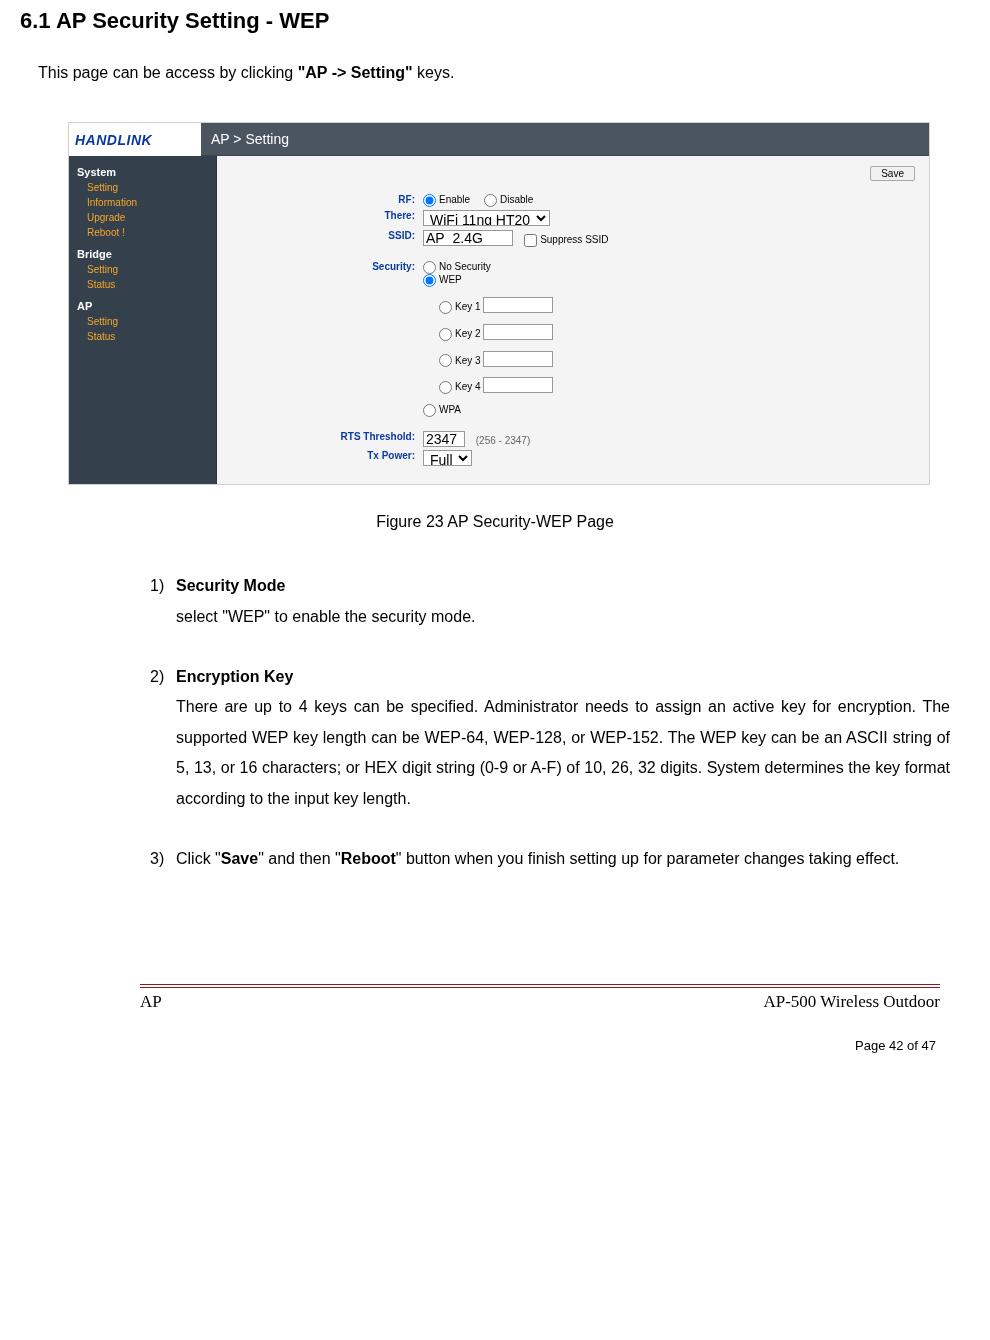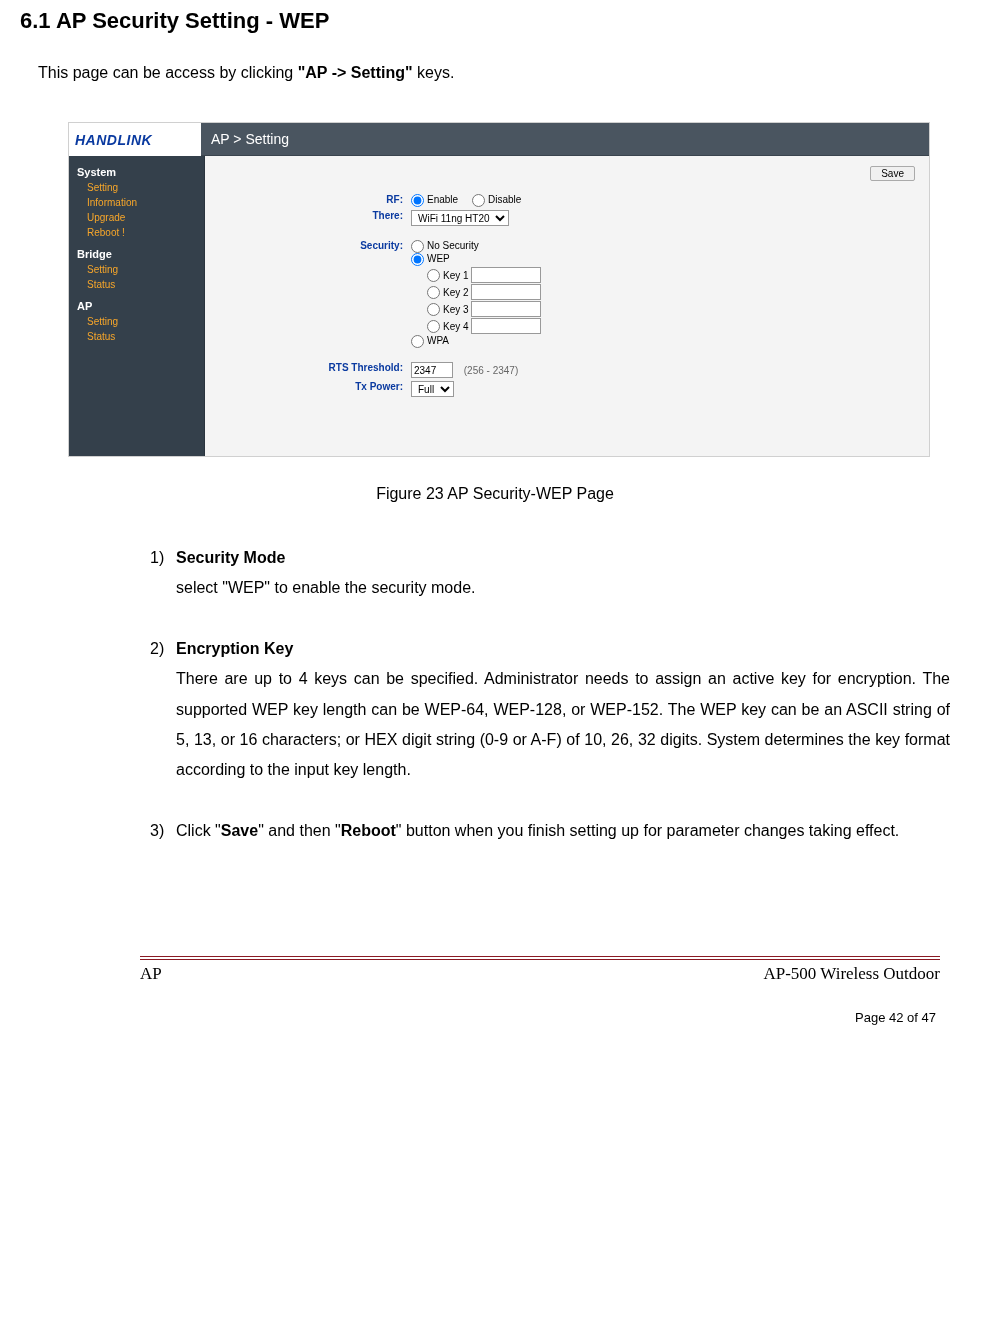--- a/index.html
+++ b/index.html
@@ -58,21 +58,21 @@
       display: flex;
       align-items: center;
       padding-left: 10px;
       border-bottom: 1px solid #3a444e;
     }
     .ss-body {
       display: flex;
       min-height: 300px;
     }
     .ss-sidebar {
-      width: 136px;
+      width: 148px;
       background: #34404b;
       color: #fff;
       font-size: 10px;
       padding: 6px 0 20px;
       border-right: 1px solid #2a343e;
     }
     .nav-group {
       margin-bottom: 4px;
     }
     .nav-title {
@@ -119,30 +119,30 @@
       padding-right: 6px;
       font-size: 10px;
       white-space: nowrap;
     }
     .ctl {
       font-size: 10px;
       padding-left: 2px;
     }
     .ctl input[type=radio], .ctl input[type=checkbox] { vertical-align: middle; margin-right:3px;}
     .ctl select, .ctl input[type=text] {
-      font-size: 10px;
+      font-size: 14px;
       padding: 0 2px;
       border: 1px solid #999;
       background: #fff;
       height: 16px;
     }
     .wep-keys {
       margin-left: 16px;
     }
-    .wep-keys div { margin: 1px 0; }
+    .wep-keys div { margin: 10px 0; }
     .wep-keys input[type=text]{ width:70px; }
     .muted { color:#666; margin-left:8px; }
 
     .figure-caption {
       text-align: center;
       font-size: 16px;
       margin: 28px 0 40px;
     }
 
     
@@ -232,20 +232,28 @@
             <label><input type="radio" style=""><span>Disable</span></label>
           </td>
         </tr>
         <tr>
           <td class="lbl">There:</td>
           <td class="ctl">
             <select><option>WiFi 11ng HT20</option></select>
           </td>
         </tr>
         <tr>
+          <td class="lbl">SSID:</td>
+          <td class="ctl">
+            <input type="text" style="width: 90px;" value="AP_2.4G">
+            &nbsp;&nbsp;
+            <label><input type="checkbox" style=""><span>Suppress SSID</span></label>
+          </td>
+        </tr>
+        <tr>
               <td style="height:8px"></td>
               <td></td>
             </tr>
         <tr>
           <td class="lbl">Security:</td>
           <td class="ctl">
             <div><label><input type="radio" style=""><span>No Security</span></label></div>
             <div><label><input type="radio" checked="" style=""><span>WEP</span></label></div>
             <div class="wep-keys">
               <div><label><input type="radio" style=""><span>Key 1</span></label> <input type="text" style=""></div>

